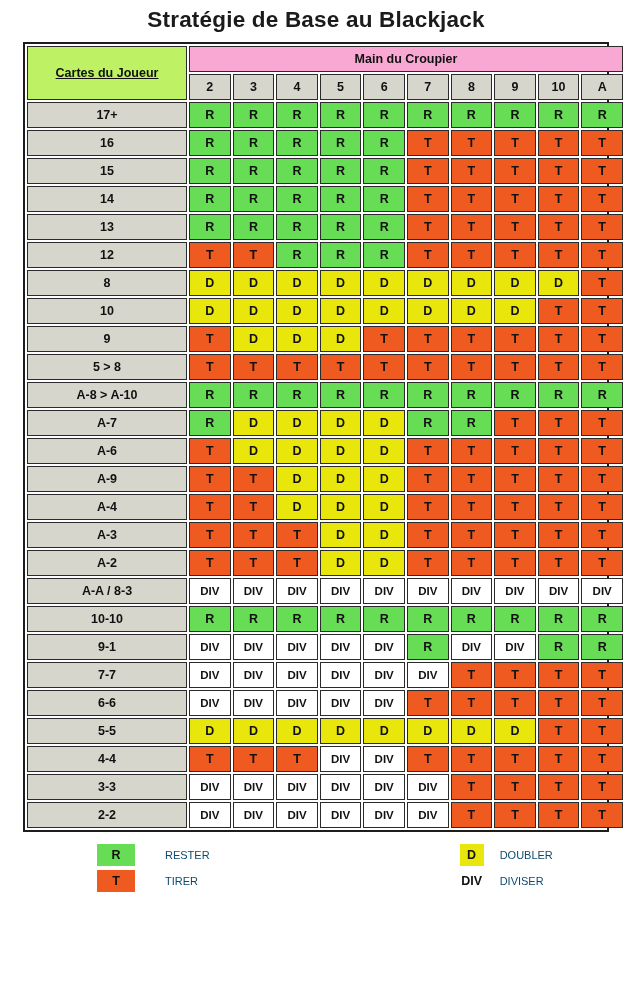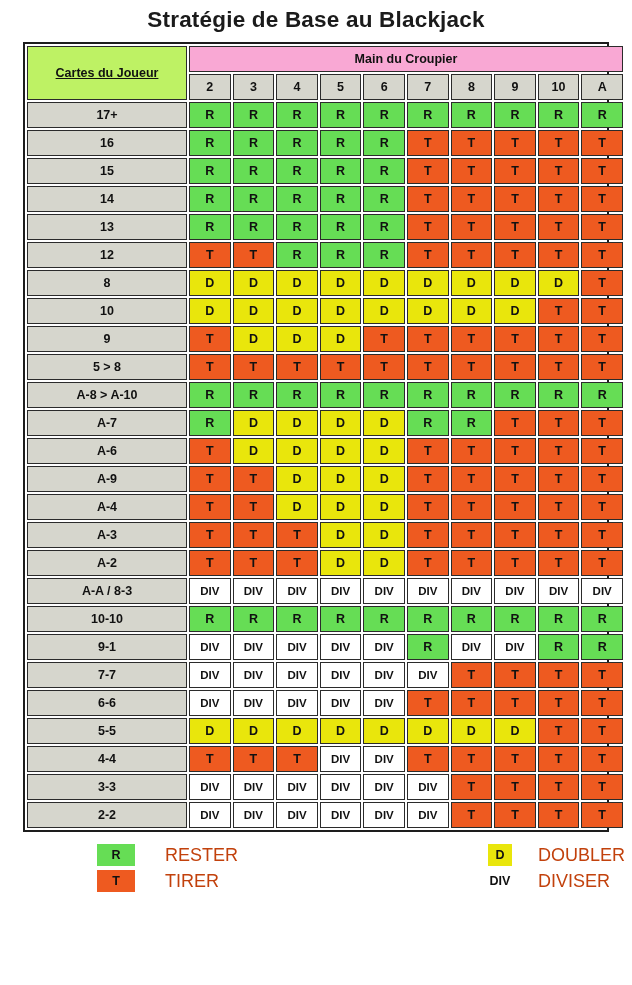--- a/index.html
+++ b/index.html
@@ -96,26 +96,26 @@
     width:38px;height:22px;
     display:flex;align-items:center;justify-content:center;
     font-size:12.5px;font-weight:bold;color:#111;
   }
   .legend-swatch.R{background:#66dd55;}
   .legend-swatch.T{background:#ee5a20;}
   .legend-swatch.D{background:#e9e60c;width:24px;}
   .legend-swatch.DIV{background:transparent;width:24px;font-size:12.5px;}
   .legend-label{
     margin-left:30px;
-    font-size:18px;
-    color:#c2410c;
+    font-size:11px;
+    color:#0c4a6e;
     font-weight:normal;
     white-space:nowrap;
   }
-  .legend-col.right .legend-label{margin-left:26px;}
+  .legend-col.right .legend-label{margin-left:16px;}
 </style>
 </head>
 <body>
 
 <div id="page-title">Stratégie de Base au Blackjack</div>
 
 <div id="chart-wrap">
   <table class="strategy">
     <colgroup>
       <col class="lblcol">

